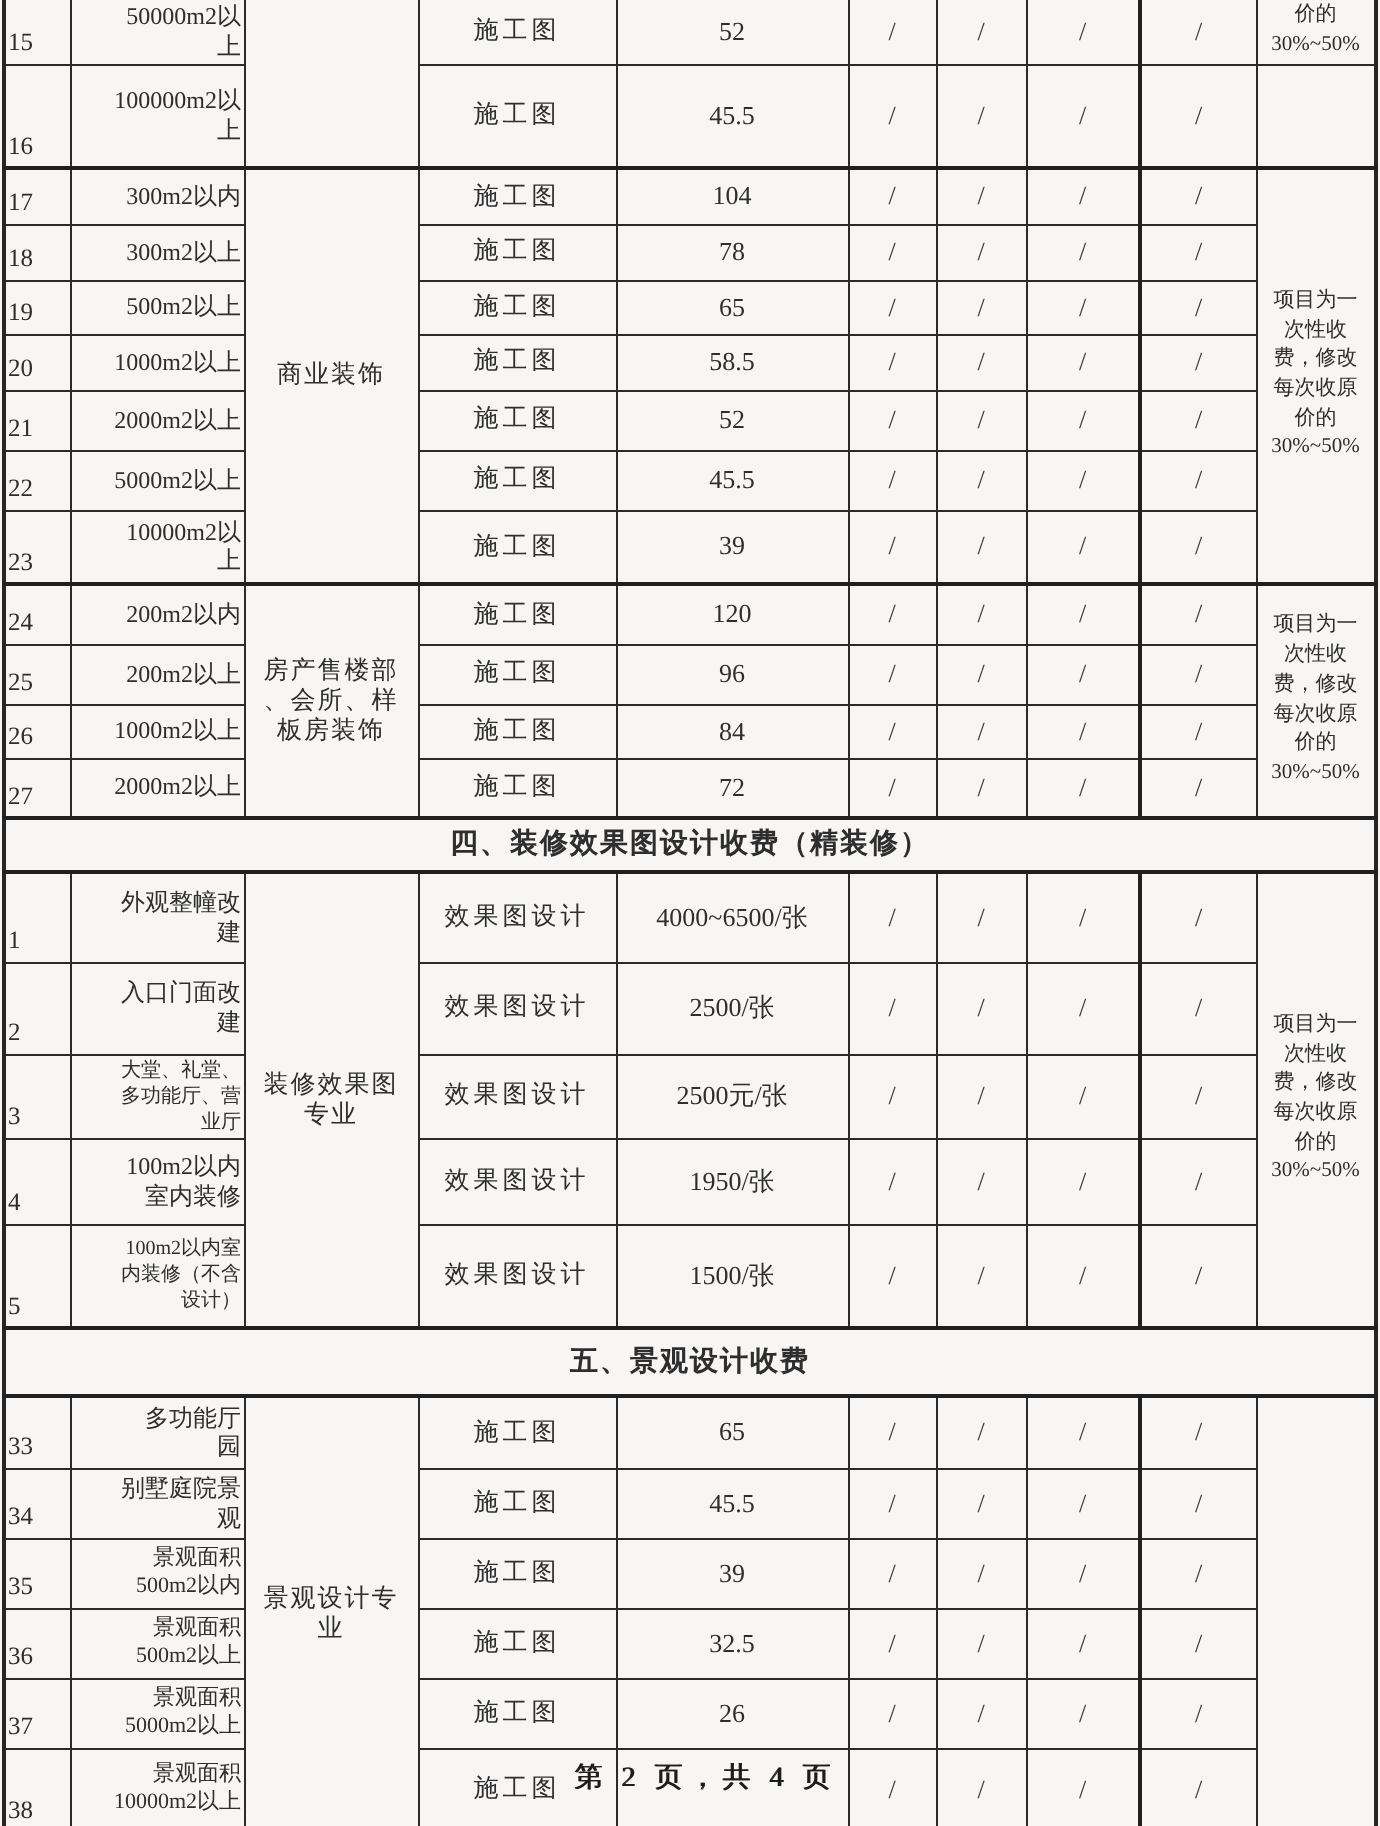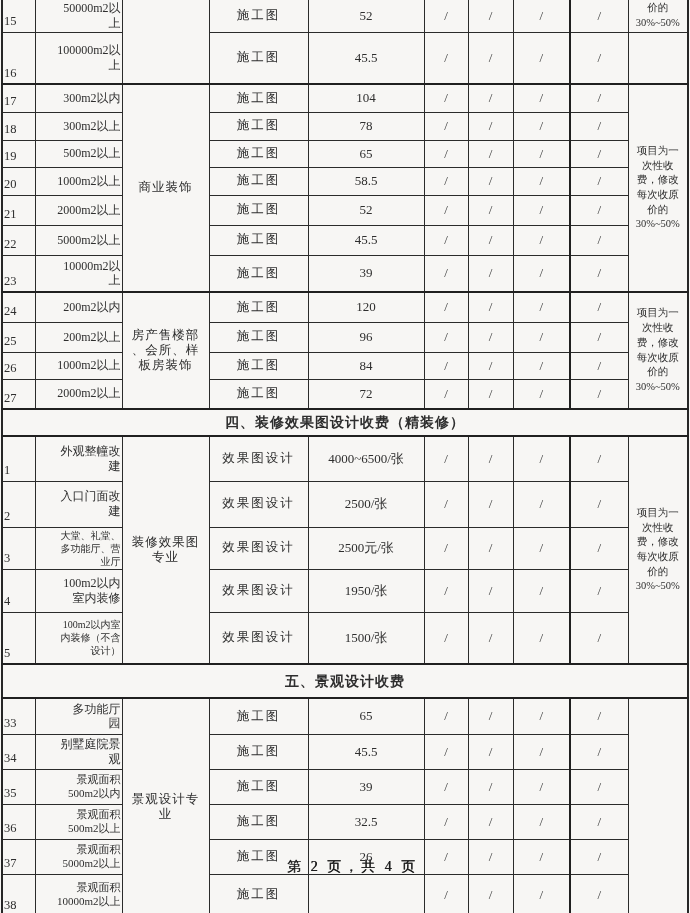--- a/index.html
+++ b/index.html
@@ -32,21 +32,21 @@
   td.slash{font-size:13px;color:#3a3a3a;}
   td.note{font-size:10.5px;line-height:1.4;padding:1px 2px;}
   td.note.top{vertical-align:top;}
   tr.thick td{border-top:2px solid #202020;}
   td.vthick{border-left:2px solid #202020;}
   td.sechdr{
     font-weight:bold;font-size:14px;letter-spacing:1px;
     padding:4px 0;
   }
   #page-footer{
-    position:absolute;left:287px;top:858px;
+    position:absolute;left:287px;top:880px;
     font-size:14px;letter-spacing:3px;color:#1d1d1d;
     text-shadow:0.6px 0 0 #1d1d1d;
     white-space:nowrap;
   }
 </style>
 </head>
 <body>
 
 <div id="sheet">
   <table>

